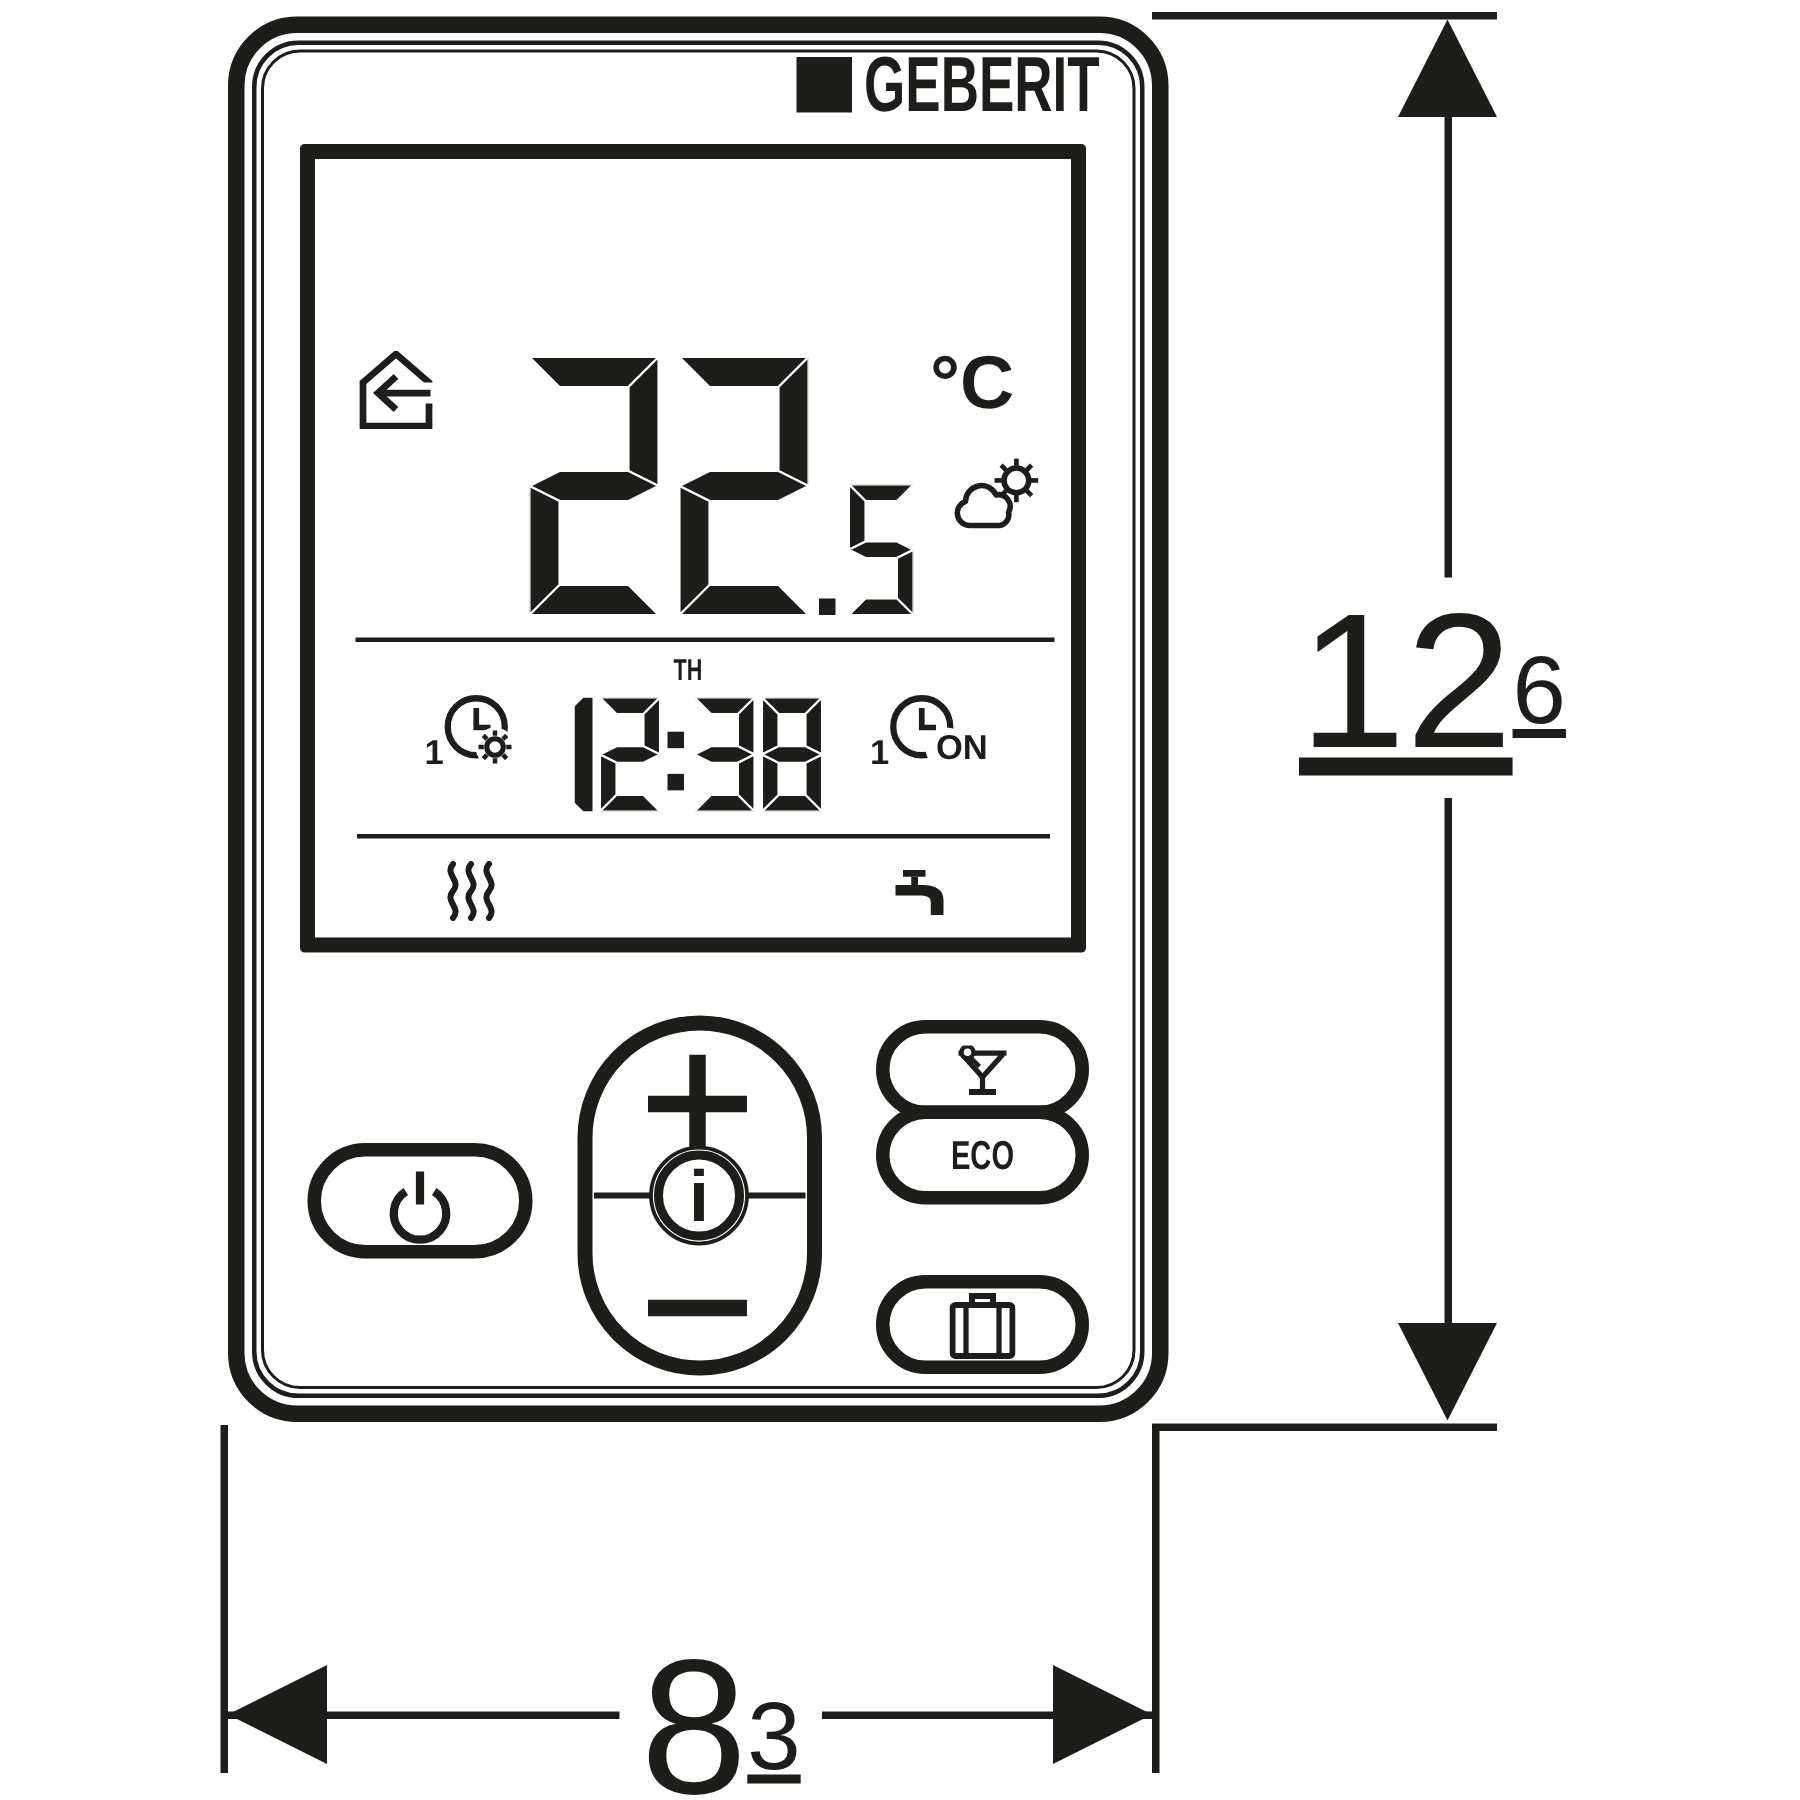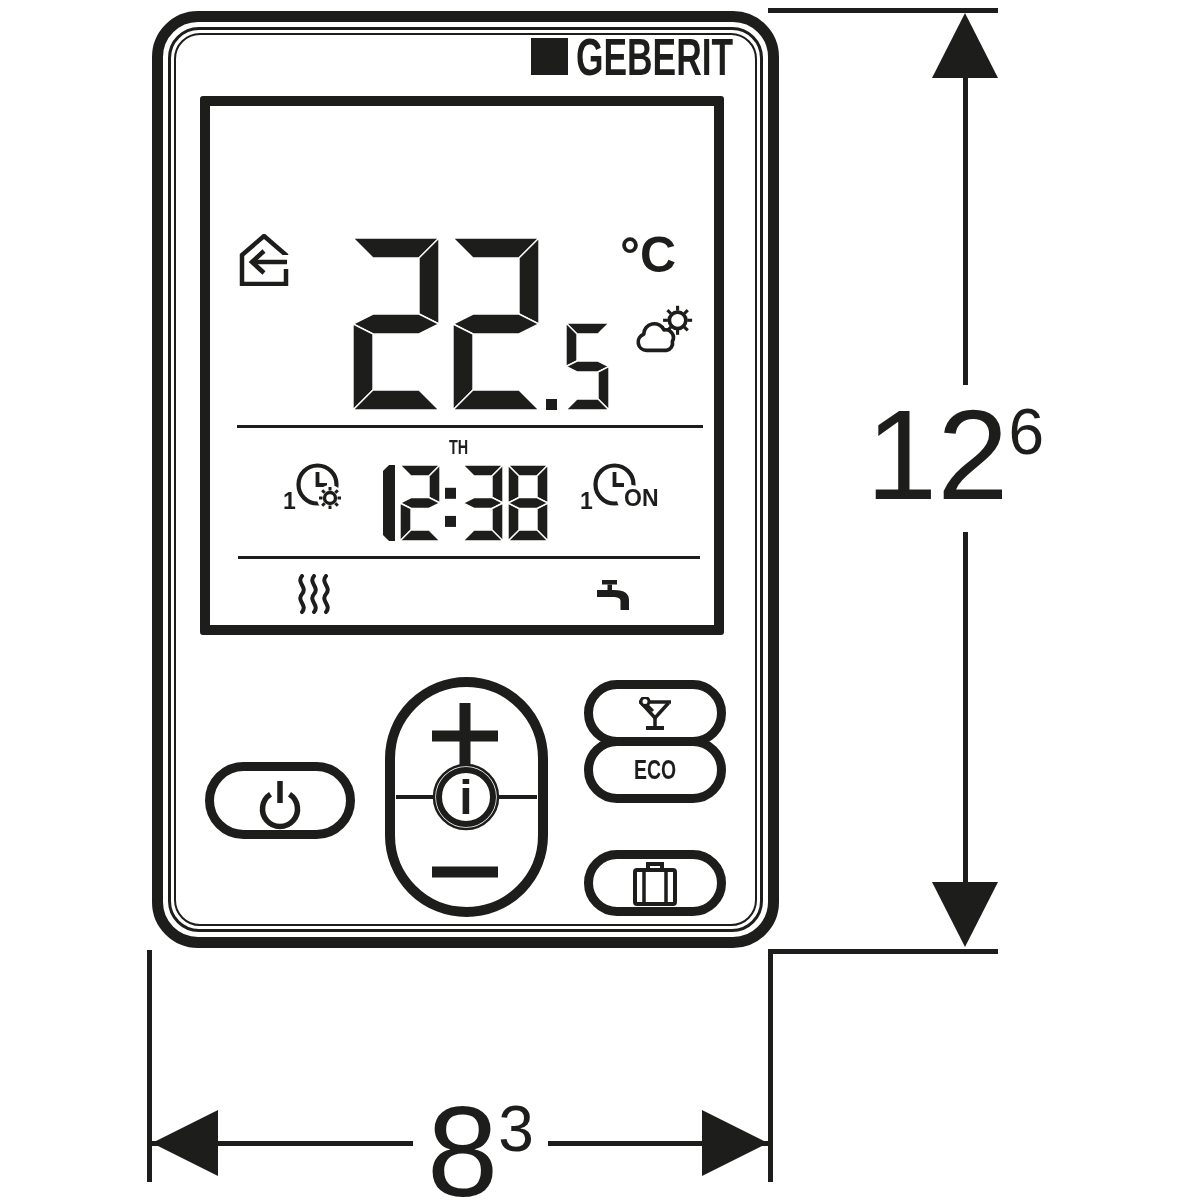--- a/index.html
+++ b/index.html
@@ -28,21 +28,21 @@
              font-size:27px;font-weight:700;letter-spacing:0px;transform:scaleX(0.72);}
   .divider{left:396px;top:795px;width:141px;height:4px;background:#1d1d1b;z-index:1;}
   .icircle{z-index:2;}
   
   .dimline{background:#1d1d1b;}
   .arrow{width:0;height:0;}
   .arrow-up{border-left:33px solid transparent;border-right:33px solid transparent;border-bottom:65px solid #1d1d1b;}
   .arrow-down{border-left:33px solid transparent;border-right:33px solid transparent;border-top:65px solid #1d1d1b;}
   .arrow-left{border-top:33px solid transparent;border-bottom:33px solid transparent;border-right:66px solid #1d1d1b;}
   .arrow-right{border-top:33px solid transparent;border-bottom:33px solid transparent;border-left:66px solid #1d1d1b;}
-  .dim-label{display:flex;align-items:flex-start;font-size:128px;line-height:1;font-weight:400;z-index:3;}
+  .dim-label{display:flex;align-items:center;font-size:128px;line-height:1;font-weight:400;z-index:3;text-decoration:underline;}
   .dim-label .sup{font-size:64px;line-height:1;margin-top:9px;}
   .dim-label.bg{background:#fff;padding:0 14px;}
   svg{display:block;}
   svg .s{stroke:#1d1d1b;fill:none;}
   svg .f{fill:#1d1d1b;stroke:none;}
   svg .w{fill:#fff;stroke:none;}
   svg text{fill:#1d1d1b;font-family:"Liberation Sans","DejaVu Sans",sans-serif;}
 </style>
 </head>
 <body>

